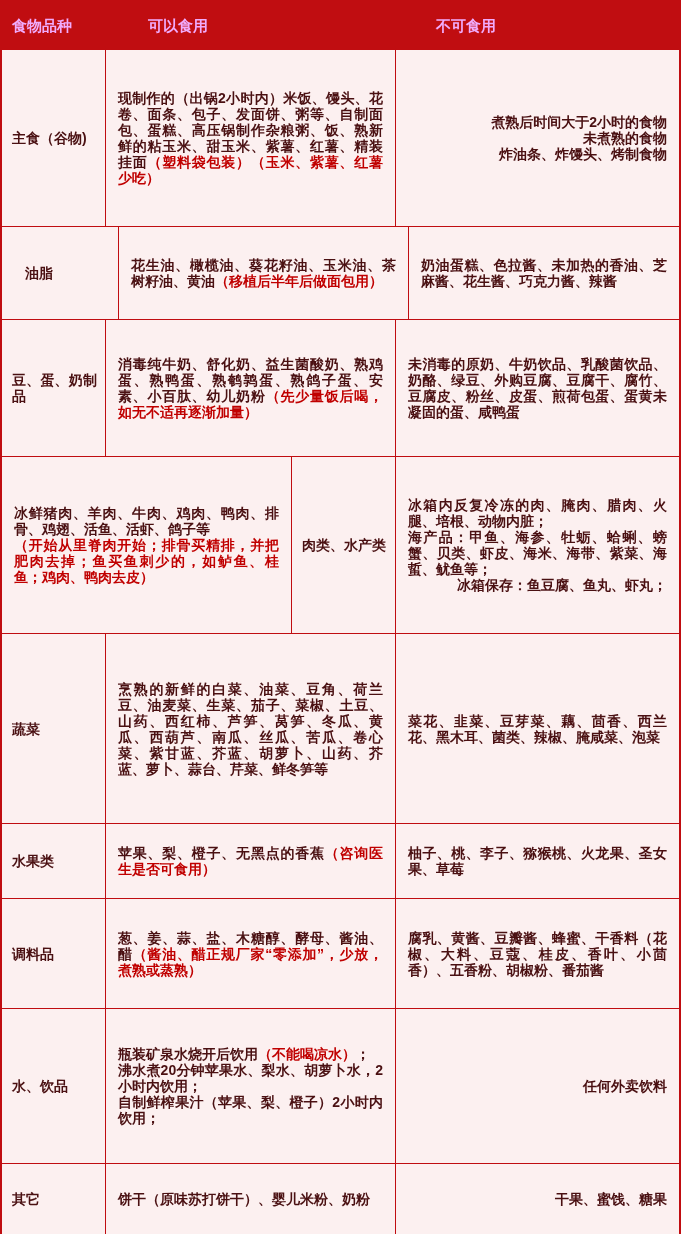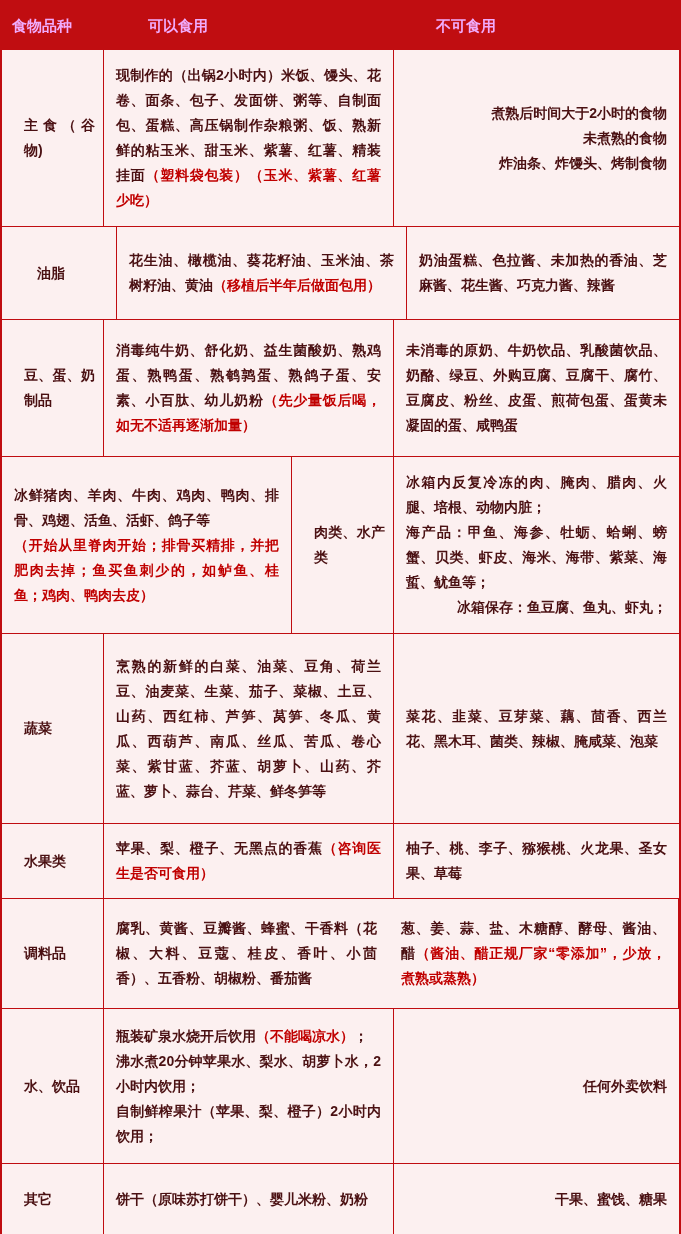--- a/index.html
+++ b/index.html
@@ -28,31 +28,30 @@
   }
   .hc1 { width: 91px;  padding-left: 10px; }
   .hc2 { width: 290px; padding-left: 55px; }
   .hc3 { flex: 1;      padding-left: 53px; }
   .row { display: flex; }
   .row:not(:last-child) { border-bottom: 1px solid var(--border, #C00D11); }
   .cell {
     font-size: 14px;
     font-weight: bold;
     color: var(--text-dark, #4A1012);
-    line-height: 25px;
+    line-height: 16px;
     display: flex;
     flex-direction: column;
     justify-content: center;
     text-align: justify;
   }
   .c1 {
-    width: 90px;
+    width: 104px;
     border-right: 1px solid var(--border, #C00D11);
     padding: 8px 8px 8px 10px;
-    margin-left: 12px;
   }
   .c2 {
     width: 290px;
     border-right: 1px solid var(--border, #C00D11);
     padding: 8px 12px;
   }
   .c3 { flex: 1; padding: 8px 12px; align-items: flex-end; }
   .cell p { margin: 0; }
   .hl { color: var(--hl, #C00000); }
 </style>
@@ -134,25 +133,25 @@
           <p><span>苹果、梨、橙子、无黑点的香蕉</span><span class="hl">（咨询医生是否可食用）</span></p>
         </div>
         <div class="cell c3">
           <p><span>柚子、桃、李子、猕猴桃、火龙果、圣女果、草莓</span></p>
         </div>
       </div>
       <div class="row" style="min-height: 110px;">
         <div class="cell c1">
           <p><span>调料品</span></p>
         </div>
+        <div class="cell c2">
+          <p><span>葱、姜、蒜、盐、木糖醇、酵母、酱油、醋</span><span class="hl">（酱油、醋正规厂家“零添加”，少放，煮熟或蒸熟）</span></p>
+        </div>
         <div class="cell c3">
           <p><span>腐乳、黄酱、豆瓣酱、蜂蜜、干香料（花椒、大料、豆蔻、桂皮、香叶、小茴香）、五香粉、胡椒粉、番茄酱</span></p>
-        </div>
-        <div class="cell c2">
-          <p><span>葱、姜、蒜、盐、木糖醇、酵母、酱油、醋</span><span class="hl">（酱油、醋正规厂家“零添加”，少放，煮熟或蒸熟）</span></p>
         </div>
       </div>
       <div class="row" style="min-height: 155px;">
         <div class="cell c1">
           <p><span>水、饮品</span></p>
         </div>
         <div class="cell c2">
           <p><span>瓶装矿泉水烧开后饮用</span><span class="hl">（不能喝凉水）</span><span>；</span></p>
           <p><span>沸水煮20分钟苹果水、梨水、胡萝卜水，2小时内饮用；</span></p>
           <p><span>自制鲜榨果汁（苹果、梨、橙子）2小时内饮用；</span></p>

